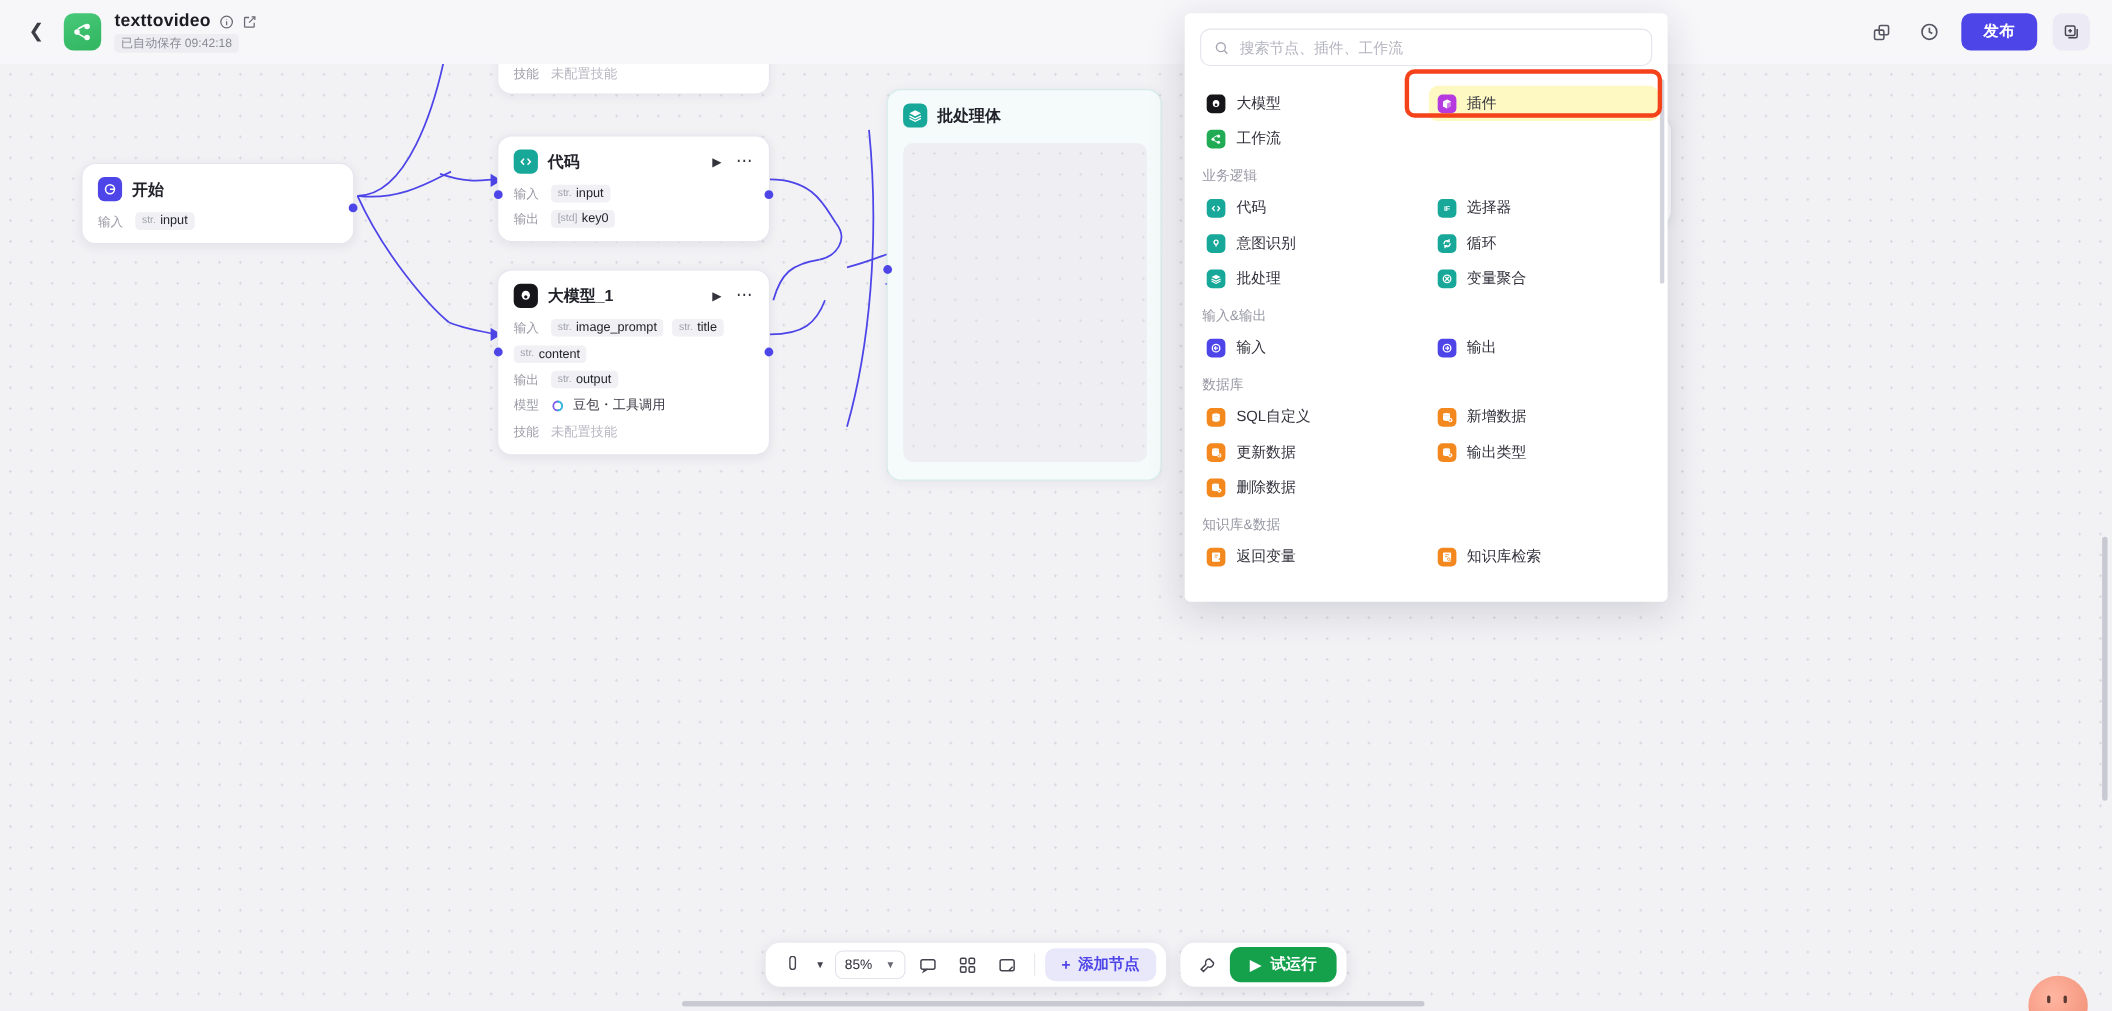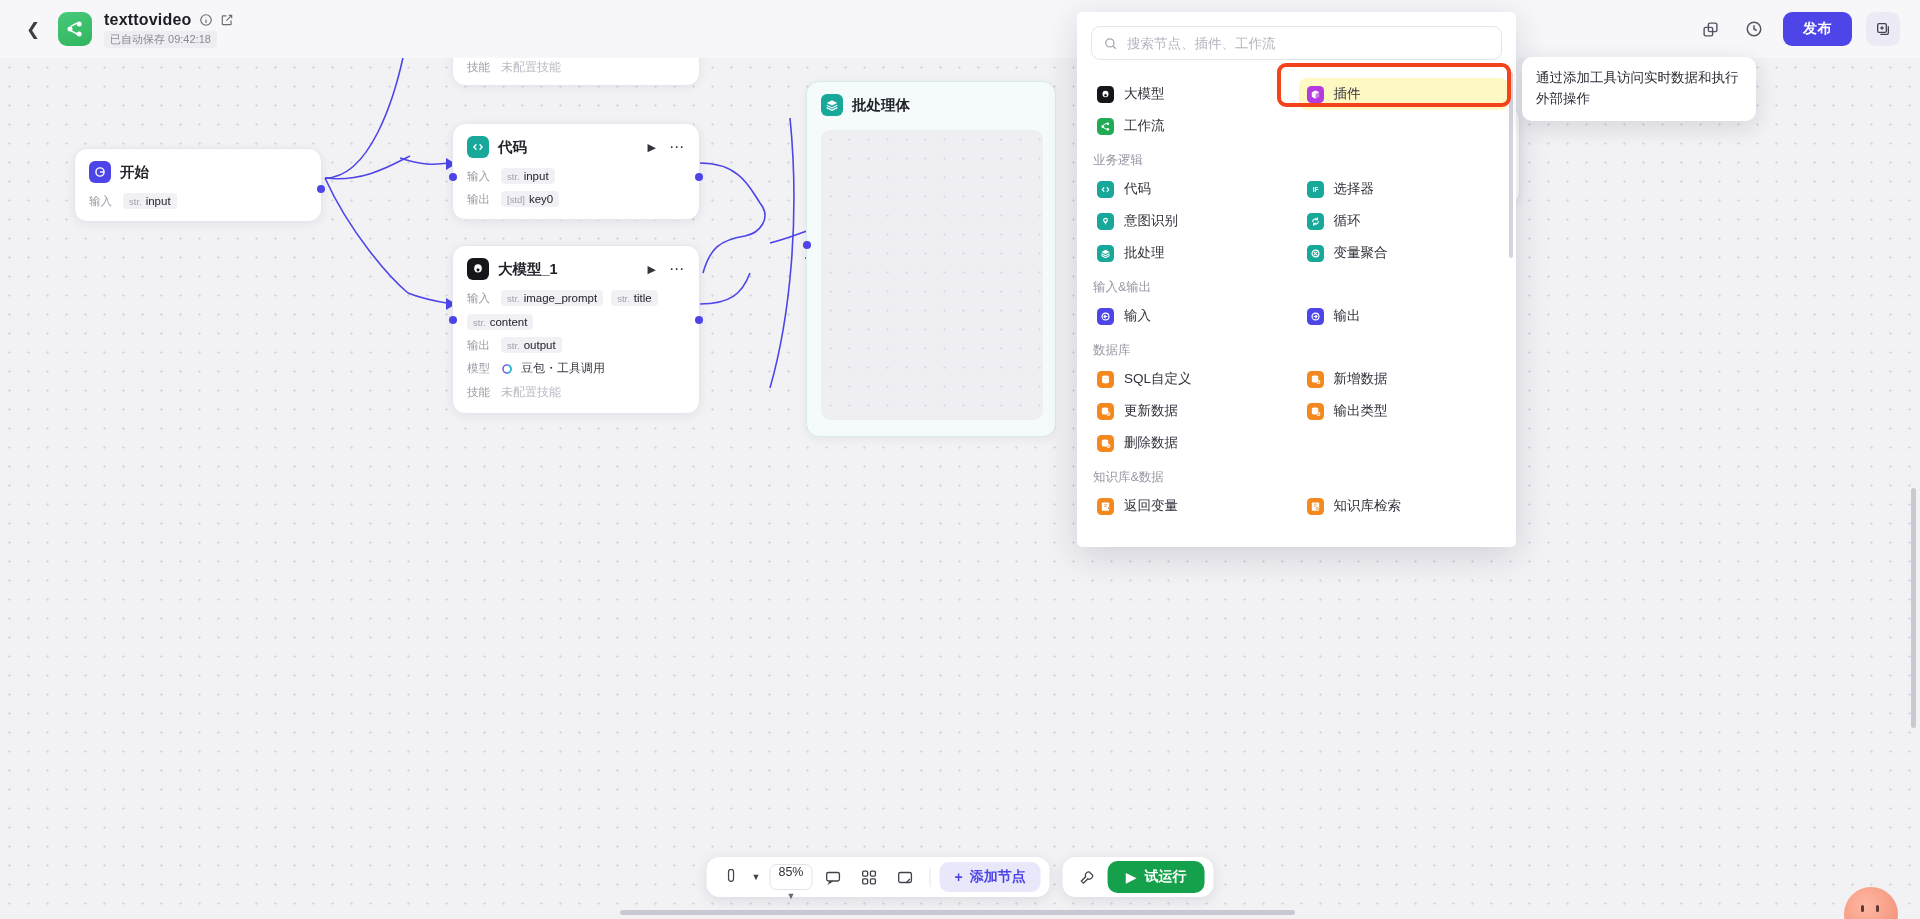--- a/index.html
+++ b/index.html
@@ -83,21 +83,21 @@
   .node-ico svg { width: 14px; height: 14px; }
   .node-title { font-size: 14.5px; font-weight: bold; color: #22222b; }
   .node-acts { margin-left: auto; display: flex; align-items: center; gap: 13px; color: #33333c; }
   .node-play { font-size: 11px; cursor: pointer; }
   .node-dots { font-size: 15px; letter-spacing: 1px; cursor: pointer; line-height: 8px; }
   .node-rows { margin-top: 10px; display: flex; flex-direction: column; gap: 7px; }
   .nrow { display: flex; align-items: center; gap: 8px; flex-wrap: wrap; }
   .nrow-label { font-size: 11.5px; color: #9a9aa6; min-width: 26px; }
   .chip {
     background: #f0f0f5; border-radius: 4px; padding: 2px 6px;
-    font-size: 11.5px; color: #23232c; display: inline-flex; align-items: center; gap: 4px;
+    font-size: 11.5px; color: #23232c; display: inline-flex; align-items: flex-start; gap: 4px;
   }
   .chip .ty { font-size: 9.5px; color: #a2a2ae; }
   .chip.warn { background: #fdeede; color: #e8821e; }
   .chip.warn .warn-ico { font-size: 9.5px; color: #e8821e; }
   .nrow-val { font-size: 12px; color: #3a3a45; }
   .nrow-muted { font-size: 12px; color: #b9b9c4; }
   .port {
     position: absolute; width: 8px; height: 8px; border-radius: 50%;
     background: #4e45e8;
   }
@@ -180,21 +180,21 @@
   .bb-group {
     background: #fff; border-radius: 13px; box-shadow: 0 3px 14px rgba(25,25,60,.11);
     display: flex; align-items: center; height: 40px; padding: 0 9px; gap: 6px;
   }
   .bb-ico {
     width: 30px; height: 30px; border-radius: 7px; cursor: pointer;
     display: flex; align-items: center; justify-content: center; color: #43434e;
   }
   .zoom-sel {
     border: 1px solid #e2e2ea; border-radius: 7px; height: 26px;
-    display: flex; align-items: center; gap: 12px; padding: 0 8px; cursor: pointer; flex-direction: column;
+    display: flex; align-items: center; gap: 12px; padding: 0 8px; cursor: pointer;
   }
   .zoom-val { font-size: 12.5px; color: #2f2f3a; }
   .bb-div { width: 1px; height: 20px; background: #e6e6ee; margin: 0 3px; }
   .addnode-btn {
     background: #e9e8fb; color: #4e45e8; border-radius: 9px; height: 30px;
     display: flex; align-items: center; gap: 7px; padding: 0 15px; cursor: pointer;
     font-size: 14px; font-weight: bold;
   }
   .run-btn {
     background: #15a04b; color: #fff; border-radius: 10px; height: 32px;
@@ -691,21 +691,20 @@
               </div>
               <span class="plabel">知识库检索</span>
             </div>
           </div>
         </div>
     </div>
   </div>
 
   <div class="picker-highlight"></div>
 
-  <div class="tooltip">通过添加工具访问实时数据和执行外部操作</div>
 
   <div class="bottombar">
     <div class="bb-group">
       <div class="bb-ico">
         <svg width="15" height="17" viewBox="0 0 24 24" fill="none" stroke="currentColor" stroke-width="2">
           <path d="M8 3a4 4 0 0 1 8 0v11a4 4 0 0 1-8 0z"></path>
         </svg>
       </div>
       <span style="color:#43434e;font-size:9px;margin-right:3px">▼</span>
       <div class="zoom-sel">

